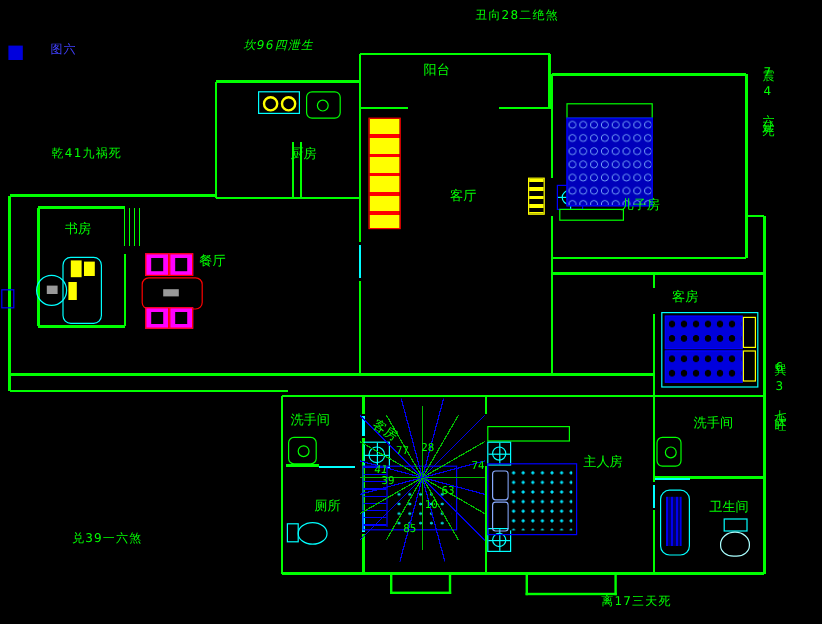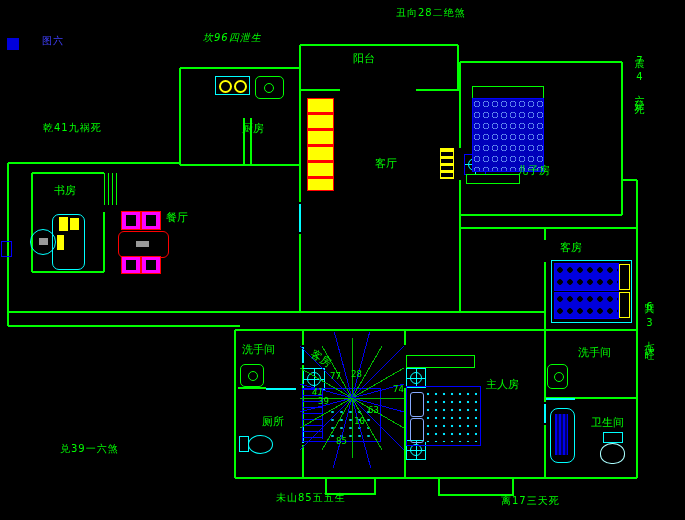--- a/index.html
+++ b/index.html
@@ -226,21 +226,20 @@
       <span class="cnum" style="left: 312px; top: 387px; font-style: italic;">41</span>
     </div>
 
   <div class="lbl blue" style="left:42px;top:34px;">图六</div>
   <div class="lbl" style="left:396px;top:6px;">丑向28二绝煞</div>
   <div class="lbl" style="left:203px;top:31px;font-style:italic;">坎96四泄生</div>
   <div class="lbl" style="left:43px;top:121px;">乾41九祸死</div>
   <div class="lbl v" style="left:632px;top:50px;height:150px;">震74六延死</div>
   <div class="lbl v" style="left:642px;top:296px;height:150px;">巽63七伏旺</div>
   <div class="lbl" style="left:60px;top:424px;margin-top:18px;">兑39一六煞</div>
-  <div class="lbl" style="left:276px;top:491px;">未山85五五生</div>
   <div class="lbl" style="left:501px;top:494px;">离17三天死</div>
 
   <div class="rlbl" style="left:326px;top:51px;margin-left:27px;">阳台</div>
   <div class="rlbl" style="left:242px;top:121px;">厨房</div>
   <div class="rlbl" style="left:375px;top:156px;">客厅</div>
   <div class="rlbl" style="left:517px;top:163px;">儿子房</div>
   <div class="rlbl" style="left:54px;top:183px;">书房</div>
   <div class="rlbl" style="left:166px;top:210px;">餐厅</div>
   <div class="rlbl" style="left:560px;top:240px;">客房</div>
   <div class="rlbl" style="left:242px;top:342px;">洗手间</div>

